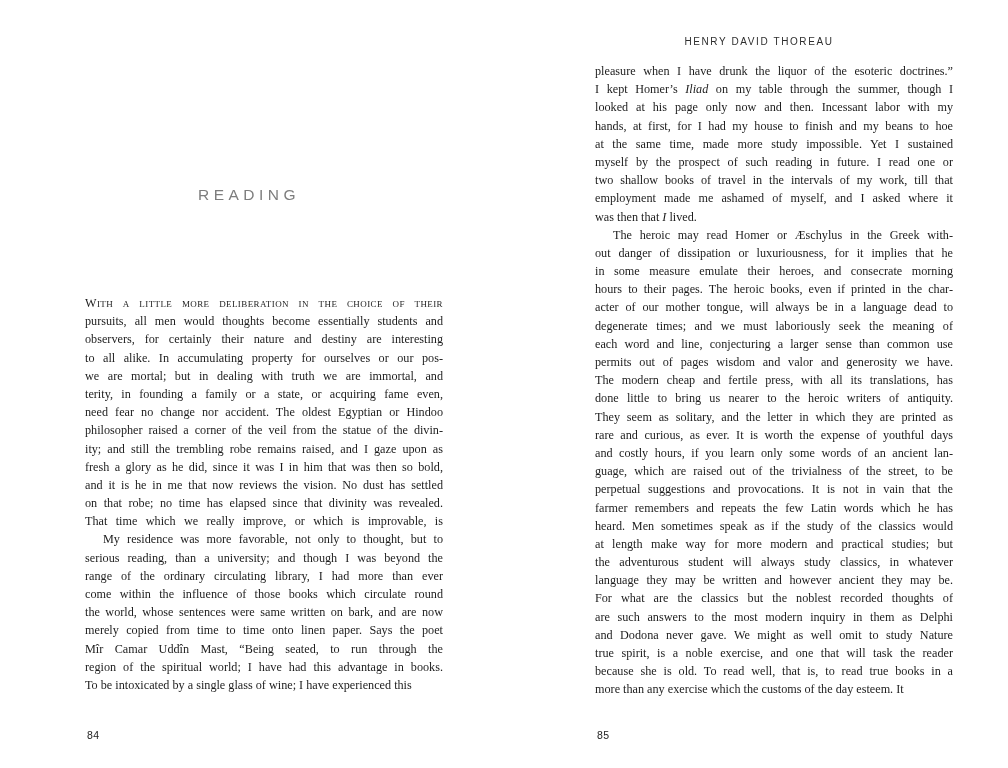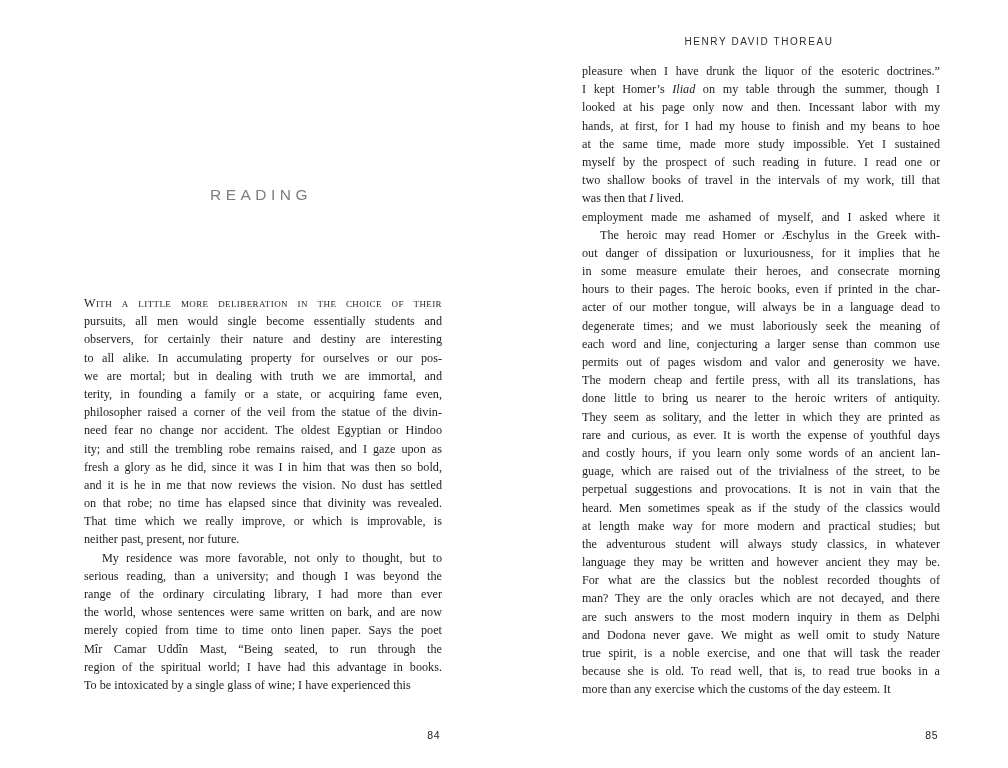--- a/index.html
+++ b/index.html
@@ -7,130 +7,130 @@
     width: 1008px; height: 768px;
     background: #ffffff;
     position: relative;
     font-family: "Liberation Serif", "DejaVu Serif", serif;
     color: #1c1c1c;
     overflow: hidden;
   }
   .page {
     position: absolute; top: 0; height: 636px; width: 358px;
   }
-  .page-left  { left: 70px; margin-left: 12px; }
+  .page-left  { left: 70px; }
   .page-right { left: 580px; }
 
   .running-header {
     position: absolute; top: 36px; left: 0; width: 100%;
     text-align: center;
     font-family: "Liberation Sans", sans-serif;
     font-size: 10px; letter-spacing: 1.6px;
     color: #2e2e2e;
   }
   .chapter-title {
     position: absolute; top: 186px; left: 0; width: 100%;
     text-align: center;
     font-family: "Liberation Sans", sans-serif;
     font-size: 15.5px; letter-spacing: 4.5px;
     color: #7d7d7d;
   }
   .text-block {
-    position: absolute; left: 2px; width: 358px;
+    position: absolute; left: 15px; width: 358px;
   }
   .text-block-left  { top: 294px; }
   .text-block-right { top: 62px; }
 
   .line {
     font-size: 12.2px;
     line-height: 18.2px;
     height: 18.2px;
     overflow: hidden;
     text-align: justify;
     text-align-last: justify;
     white-space: normal;
   }
   .line.lastline { text-align-last: left; }
   .line.indent   { text-indent: 18px; }
   .line.lead     { font-variant: small-caps; letter-spacing: 0.4px; }
   .line i        { font-style: italic; }
 
   .folio {
-    position: absolute; top: 729px; left: 0; width: 100%;
-    text-align: right;
+    position: absolute; top: 729px; left: 17px; width: 100%;
+    text-align: left;
     font-family: "Liberation Sans", sans-serif;
     font-size: 10.5px; letter-spacing: 0.5px;
     color: #222222;
   }
 </style>
 </head>
 <body>
 
 <div class="page page-left">
   <div class="chapter-title">READING</div>
   <div class="text-block text-block-left" id="left-text">
       <div class="line lead">With a little more deliberation in the choice of their</div>
-      <div class="line">pursuits, all men would single become essentially students and</div>
+      <div class="line">pursuits, all men would thoughts become essentially students and</div>
       <div class="line">observers, for certainly their nature and destiny are interesting</div>
       <div class="line">to all alike. In accumulating property for ourselves or our pos-</div>
       <div class="line">we are mortal; but in dealing with truth we are immortal, and</div>
       <div class="line">terity, in founding a family or a state, or acquiring fame even,</div>
+      <div class="line">need fear no change nor accident. The oldest Egyptian or Hindoo</div>
       <div class="line">philosopher raised a corner of the veil from the statue of the divin-</div>
-      <div class="line">need fear no change nor accident. The oldest Egyptian or Hindoo</div>
       <div class="line">ity; and still the trembling robe remains raised, and I gaze upon as</div>
       <div class="line">fresh a glory as he did, since it was I in him that was then so bold,</div>
       <div class="line">and it is he in me that now reviews the vision. No dust has settled</div>
       <div class="line">on that robe; no time has elapsed since that divinity was revealed.</div>
       <div class="line">That time which we really improve, or which is improvable, is</div>
-      <div class="line lastline">neither past, present, nor future.</div>
       <div class="line indent">My residence was more favorable, not only to thought, but to</div>
       <div class="line">serious reading, than a university; and though I was beyond the</div>
       <div class="line">range of the ordinary circulating library, I had more than ever</div>
+      <div class="line">come within the influence of those books which circulate round</div>
       <div class="line">the world, whose sentences were same written on bark, and are now</div>
       <div class="line">merely copied from time to time onto linen paper. Says the poet</div>
       <div class="line">Mîr Camar Uddîn Mast, “Being seated, to run through the</div>
       <div class="line">region of the spiritual world; I have had this advantage in books.</div>
       <div class="line lastline">To be intoxicated by a single glass of wine; I have experienced this</div>
     </div>
   <div class="folio">84</div>
 </div>
 
 <div class="page page-right">
   <div class="running-header">HENRY DAVID THOREAU</div>
   <div class="text-block text-block-right" id="right-text">
       <div class="line">pleasure when I have drunk the liquor of the esoteric doctrines.”</div>
       <div class="line">I kept Homer’s <i>Iliad</i> on my table through the summer, though I</div>
       <div class="line">looked at his page only now and then. Incessant labor with my</div>
       <div class="line">hands, at first, for I had my house to finish and my beans to hoe</div>
       <div class="line">at the same time, made more study impossible. Yet I sustained</div>
       <div class="line">myself by the prospect of such reading in future. I read one or</div>
       <div class="line">two shallow books of travel in the intervals of my work, till that</div>
+      <div class="line">employment made me ashamed of myself, and I asked where it</div>
       <div class="line lastline">was then that <i>I</i> lived.</div>
-      <div class="line">employment made me ashamed of myself, and I asked where it</div>
       <div class="line indent">The heroic may read Homer or Æschylus in the Greek with-</div>
       <div class="line">out danger of dissipation or luxuriousness, for it implies that he</div>
       <div class="line">in some measure emulate their heroes, and consecrate morning</div>
       <div class="line">hours to their pages. The heroic books, even if printed in the char-</div>
       <div class="line">acter of our mother tongue, will always be in a language dead to</div>
       <div class="line">degenerate times; and we must laboriously seek the meaning of</div>
       <div class="line">each word and line, conjecturing a larger sense than common use</div>
       <div class="line">permits out of pages wisdom and valor and generosity we have.</div>
       <div class="line">The modern cheap and fertile press, with all its translations, has</div>
       <div class="line">done little to bring us nearer to the heroic writers of antiquity.</div>
       <div class="line">They seem as solitary, and the letter in which they are printed as</div>
       <div class="line">rare and curious, as ever. It is worth the expense of youthful days</div>
       <div class="line">and costly hours, if you learn only some words of an ancient lan-</div>
       <div class="line">guage, which are raised out of the trivialness of the street, to be</div>
       <div class="line">perpetual suggestions and provocations. It is not in vain that the</div>
+      <div class="line">farmer remembers and repeats the few Latin words which he has</div>
       <div class="line">heard. Men sometimes speak as if the study of the classics would</div>
       <div class="line">at length make way for more modern and practical studies; but</div>
       <div class="line">the adventurous student will always study classics, in whatever</div>
       <div class="line">language they may be written and however ancient they may be.</div>
       <div class="line">For what are the classics but the noblest recorded thoughts of</div>
-      <div class="line">man? They are the only oracles which are not decayed, and there</div>
       <div class="line">are such answers to the most modern inquiry in them as Delphi</div>
       <div class="line">and Dodona never gave. We might as well omit to study Nature</div>
       <div class="line">true spirit, is a noble exercise, and one that will task the reader</div>
       <div class="line">because she is old. To read well, that is, to read true books in a</div>
       <div class="line lastline">more than any exercise which the customs of the day esteem. It</div>
     </div>
   <div class="folio">85</div>
 </div>
 
 </body></html>

